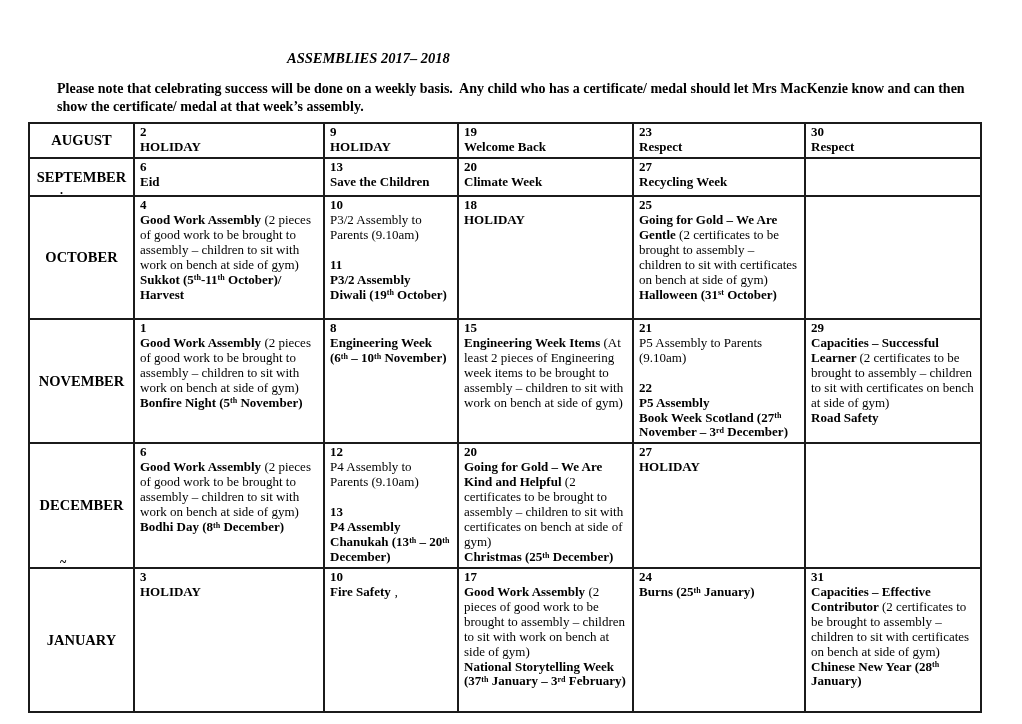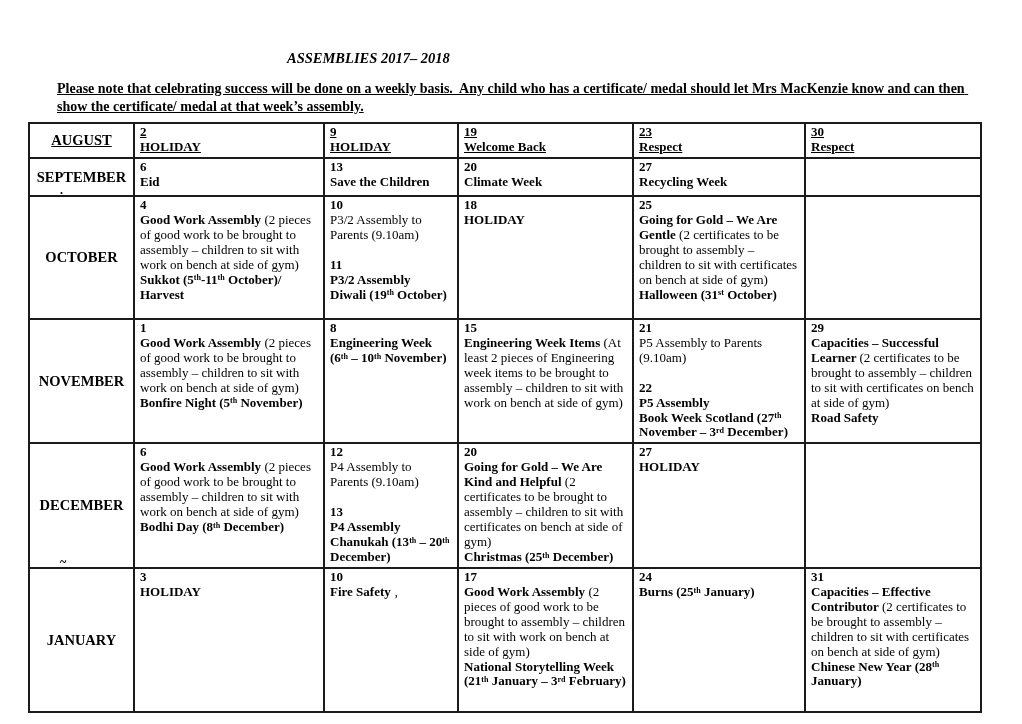--- a/index.html
+++ b/index.html
@@ -22,21 +22,20 @@
     white-space: nowrap;
     font-style: italic;
   }
 
   .note {
     margin: 13px 44px 7px 57px;
     font-weight: bold;
     font-size: 14px;
     line-height: 1.25;
     white-space: pre-wrap;
-    text-decoration: underline;
   }
 
   table.cal {
     border-collapse: collapse;
     table-layout: fixed;
     margin-left: 28px;
     width: 952px;
   }
   .cal th, .cal td {
     border: 2px solid #1b1b1b;
@@ -55,21 +54,21 @@
     position: relative;
   }
   .month-mark {
     position: absolute;
     bottom: 1px;
     left: 30px;
     font-size: 12px;
     font-weight: bold;
     line-height: 8px;
   }
-  tbody tr:nth-child(1) { height: 33px; text-decoration: underline; }
+  tbody tr:nth-child(1) { height: 33px; }
   tbody tr:nth-child(2) { height: 38px; }
   tbody tr:nth-child(3) { height: 123px; }
   tbody tr:nth-child(4) { height: 119px; }
   tbody tr:nth-child(5) { height: 124px; }
   tbody tr:nth-child(6) { height: 144px; }
 
   .date { font-weight: bold; }
   .cell-body { white-space: pre-wrap; }
   .b { font-weight: bold; }
   .cell-body sup {
@@ -246,21 +245,21 @@
             <div class="date">3</div>
             <div class="cell-body"><span class="b">HOLIDAY</span></div>
           </td>
           <td>
             <div class="date">10</div>
             <div class="cell-body"><span class="b">Fire Safety </span><span>‚</span></div>
           </td>
           <td>
             <div class="date">17</div>
             <div class="cell-body"><span class="b">Good Work Assembly </span><span>(2 pieces of good work to be brought to assembly – children to sit with work on bench at side of gym)
-</span><span class="b">National Storytelling Week (21</span><sup class="b">th</sup><span class="b"> January – 3</span><sup class="b">rd</sup><span class="b"> February)</span></div>
+</span><span class="b">National Storytelling Week (37</span><sup class="b">th</sup><span class="b"> January – 3</span><sup class="b">rd</sup><span class="b"> February)</span></div>
           </td>
           <td>
             <div class="date">24</div>
             <div class="cell-body"><span class="b">Burns (25</span><sup class="b">th</sup><span class="b"> January)</span></div>
           </td>
           <td>
             <div class="date">31</div>
             <div class="cell-body"><span class="b">Capacities – Effective Contributor </span><span>(2 certificates to be brought to assembly – children to sit with certificates on bench at side of gym)
 </span><span class="b">Chinese New Year (28</span><sup class="b">th</sup><span class="b"> January)</span></div>
           </td>

